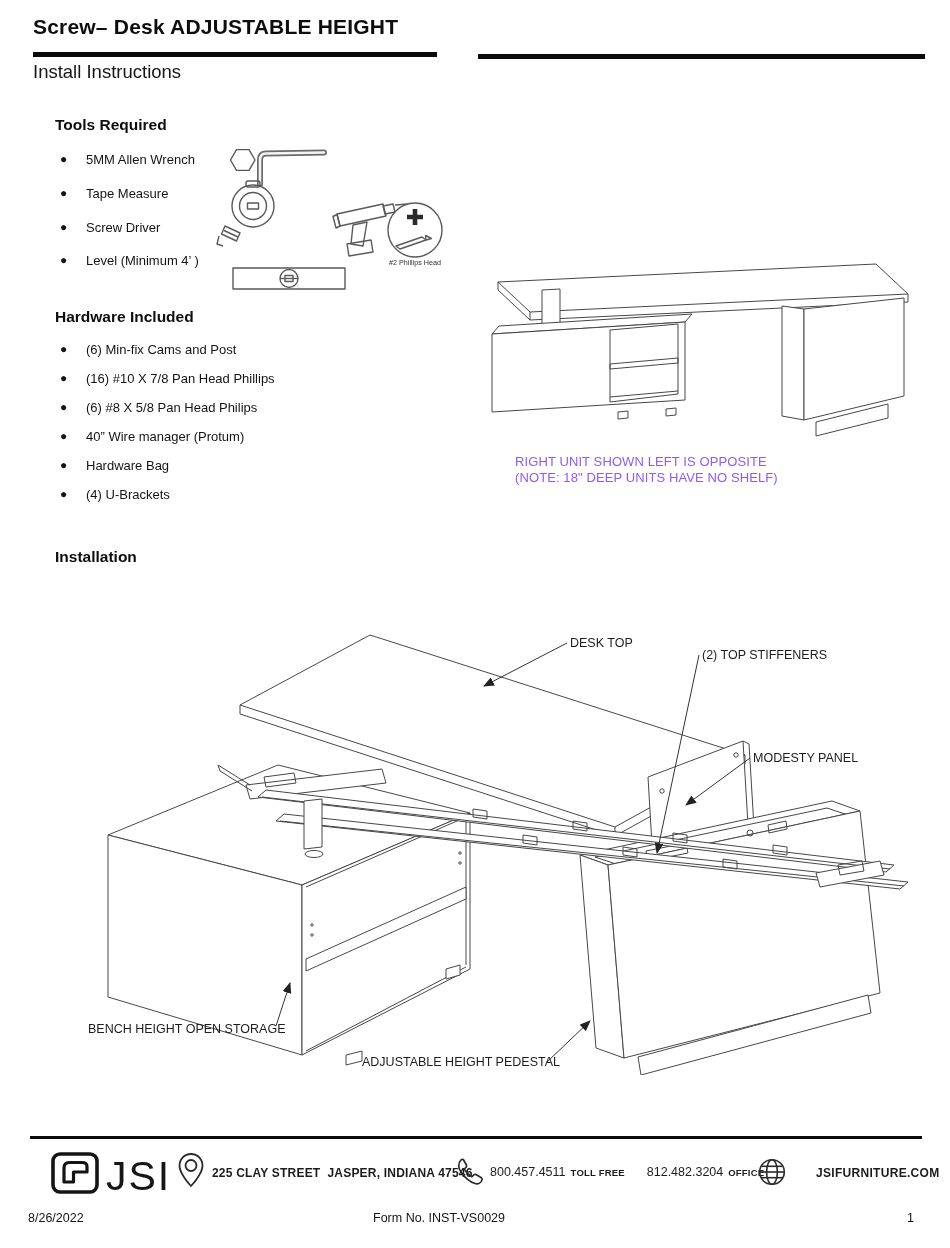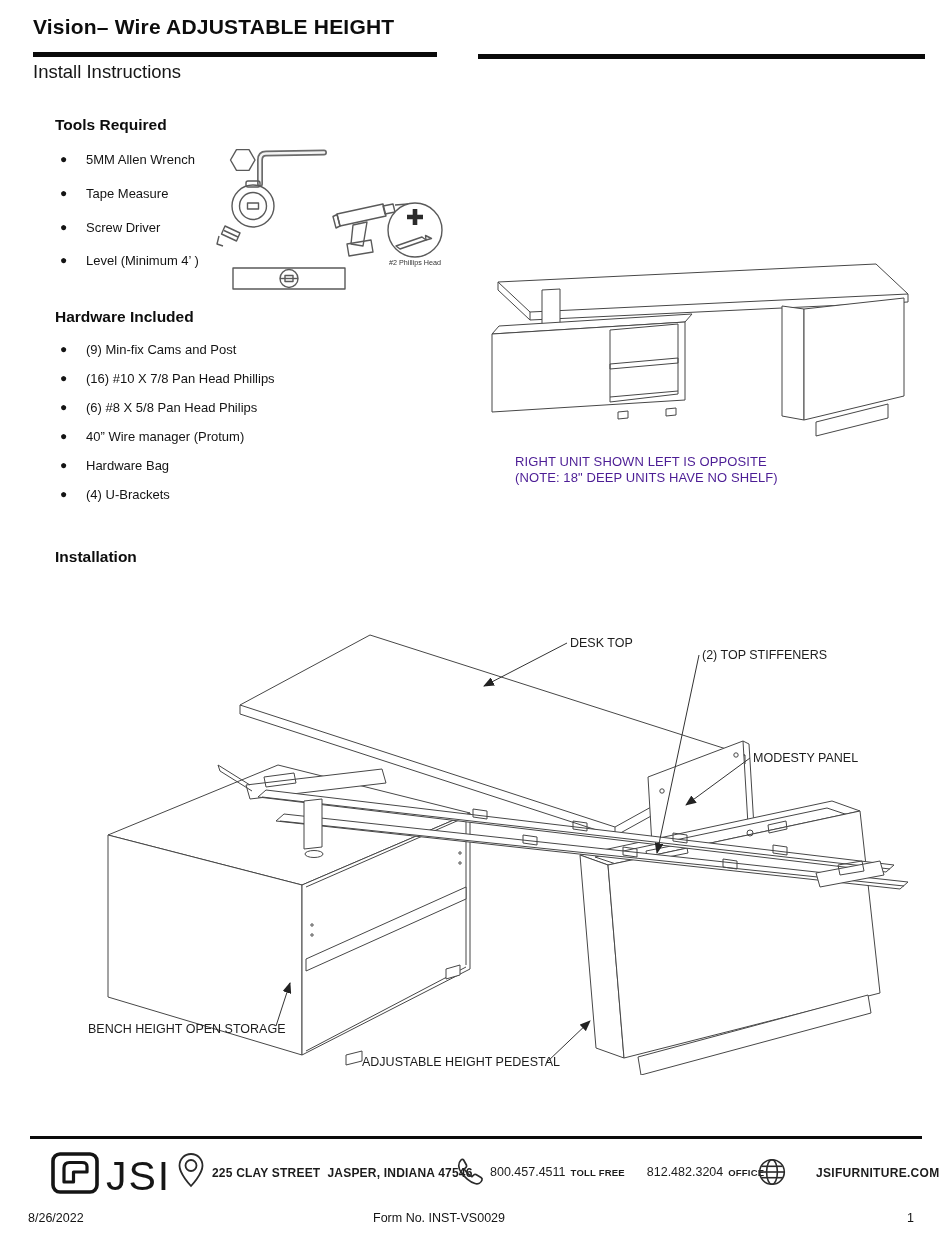--- a/index.html
+++ b/index.html
@@ -6,35 +6,35 @@
   .page{position:relative;width:950px;height:1248px;background:#fff;overflow:hidden;
         font-family:"Liberation Sans",sans-serif;color:#111;}
   .abs{position:absolute;}
   .title{font-size:21px;font-weight:700;letter-spacing:.2px;color:#0d0d0d;}
   .subtitle{font-size:18.5px;font-weight:400;color:#161616;}
   .rule{background:#0a0a0a;}
   .banner{background:#d8d8d8;font-size:14px;color:#1a1a1a;padding:5px 0 0 7px;box-sizing:border-box;}
   .h2{font-size:15.5px;font-weight:700;color:#0d0d0d;}
   .li{font-size:13px;color:#141414;display:flex;}
   .li .b{width:29px;font-size:12px;padding-left:3px;box-sizing:border-box;}
-  .figcap{font-size:13px;line-height:15.5px;color:#4c1d95;letter-spacing:.1px;}
+  .figcap{font-size:13px;line-height:15.5px;color:#8b5cf6;letter-spacing:.1px;}
   .bigcap{font-size:19px;letter-spacing:.4px;color:#1d1d1d;text-align:center;}
   .addr{font-size:12px;font-weight:600;letter-spacing:.2px;color:#1c1c1c;white-space:pre;}
   .num{font-size:12.5px;font-weight:500;color:#1c1c1c;}
   .lbl{font-size:9.5px;font-weight:700;color:#1c1c1c;letter-spacing:.2px;}
   .site{font-size:12px;font-weight:700;color:#1c1c1c;letter-spacing:.3px;margin-left:24px;}
   .pagebar{font-size:12.5px;color:#141414;}
   svg text{font-family:"Liberation Sans",sans-serif;}
 </style>
 </head>
 <body>
 
 <div class="page">
 
-  <div class="abs title" style="left:33px;top:15px;">Vision– Wire ADJUSTABLE HEIGHT</div>
+  <div class="abs title" style="left:33px;top:15px;">Screw– Desk ADJUSTABLE HEIGHT</div>
   <div class="abs rule" style="left:33px;top:52px;width:404px;height:4.5px;"></div>
   <div class="abs subtitle" style="left:33px;top:61px;">Install Instructions</div>
 
   <div class="abs rule" style="left:478px;top:54px;width:447px;height:4.5px;"></div>
 
   <div class="abs h2" style="left:55px;top:116px;">Tools Required</div>
   <div class="abs li" style="left:57px;top:152px;">
       <span class="b">●</span>
       <span>5MM Allen Wrench</span>
     </div>
@@ -89,21 +89,21 @@
         <line x1="65" y1="140.5" x2="83" y2="140.5"></line>
         <rect x="70" y="137.5" width="8" height="6"></rect>
       </g>
     </g>
     <text x="200" y="127" font-size="7.2" fill="#333" text-anchor="middle">#2 Phillips Head</text>
   </svg>
 
   <div class="abs h2" style="left:55px;top:308px;">Hardware Included</div>
   <div class="abs li" style="left:57px;top:342px;">
       <span class="b">●</span>
-      <span>(9) Min-fix Cams and Post</span>
+      <span>(6) Min-fix Cams and Post</span>
     </div>
   <div class="abs li" style="left:57px;top:371px;">
       <span class="b">●</span>
       <span>(16) #10 X 7/8 Pan Head Phillips</span>
     </div>
   <div class="abs li" style="left:57px;top:400px;">
       <span class="b">●</span>
       <span>(6) #8 X 5/8 Pan Head Philips</span>
     </div>
   <div class="abs li" style="left:57px;top:429px;">

